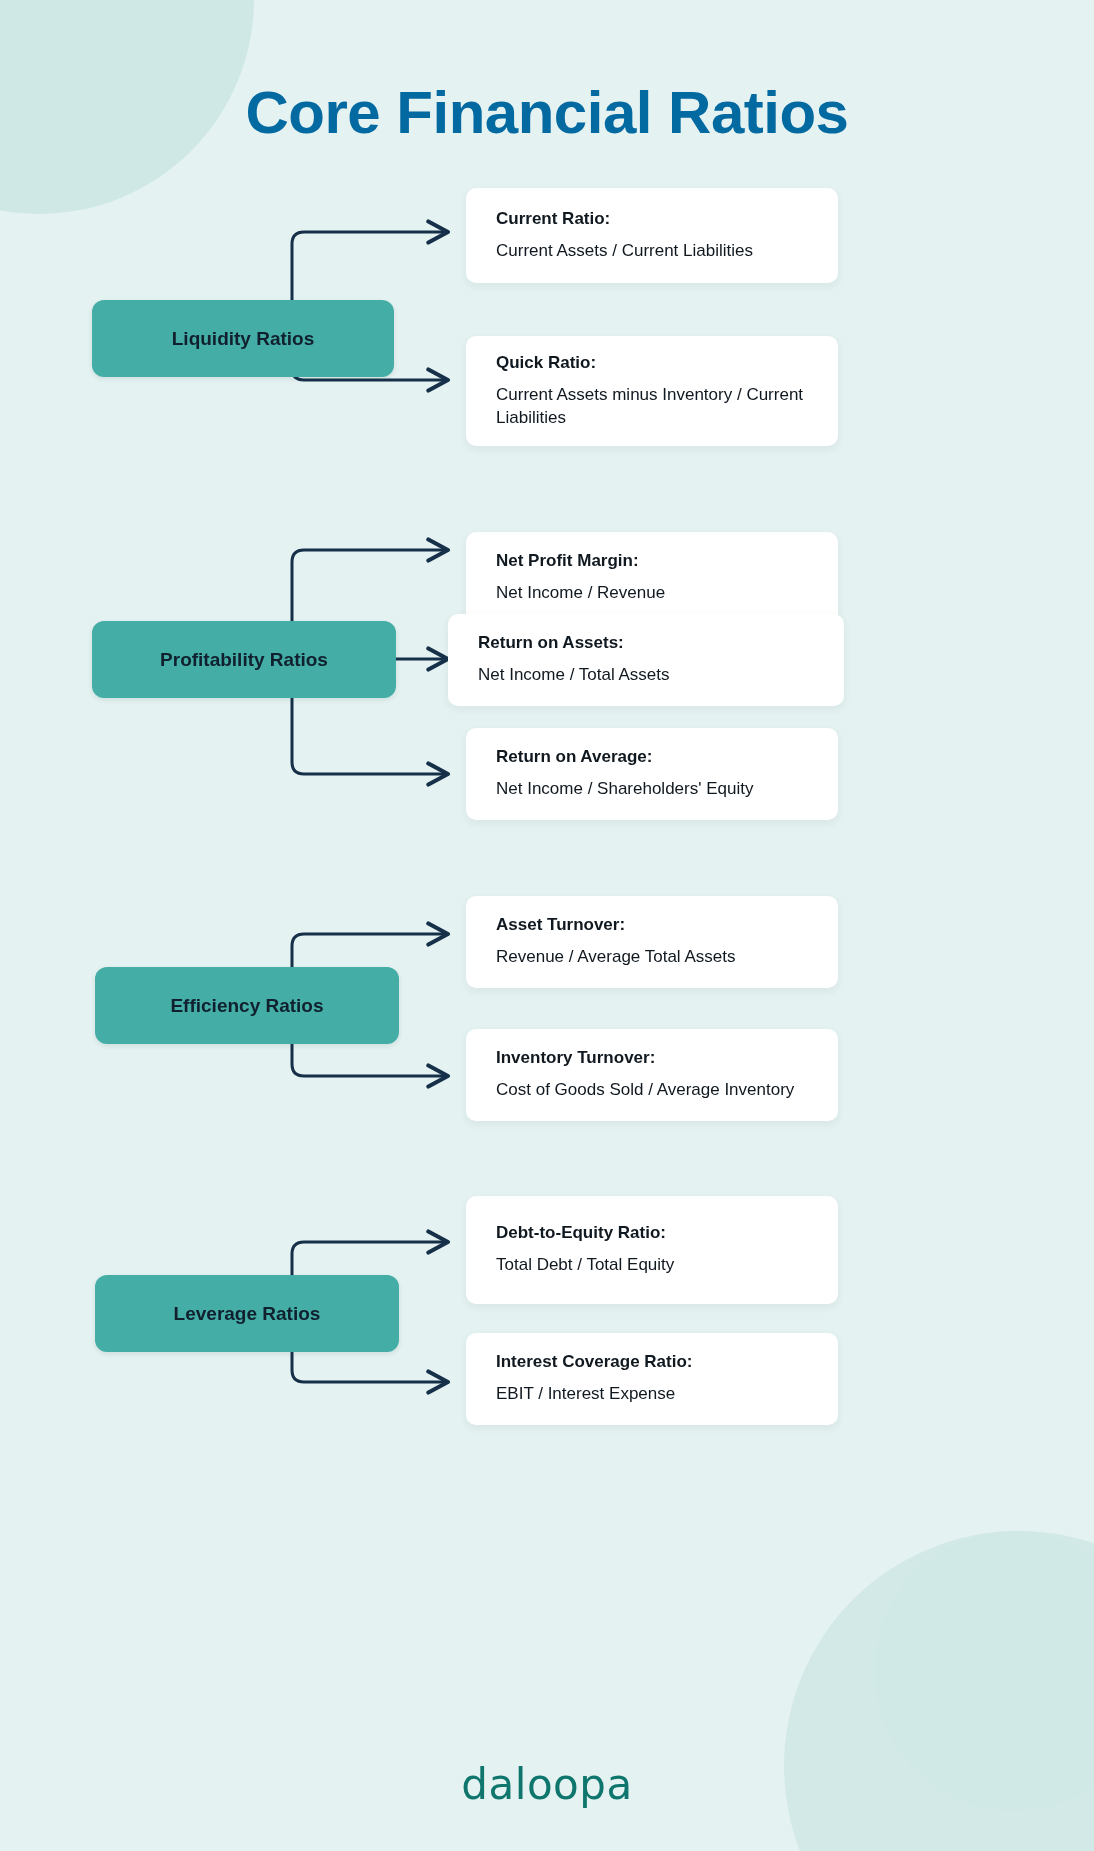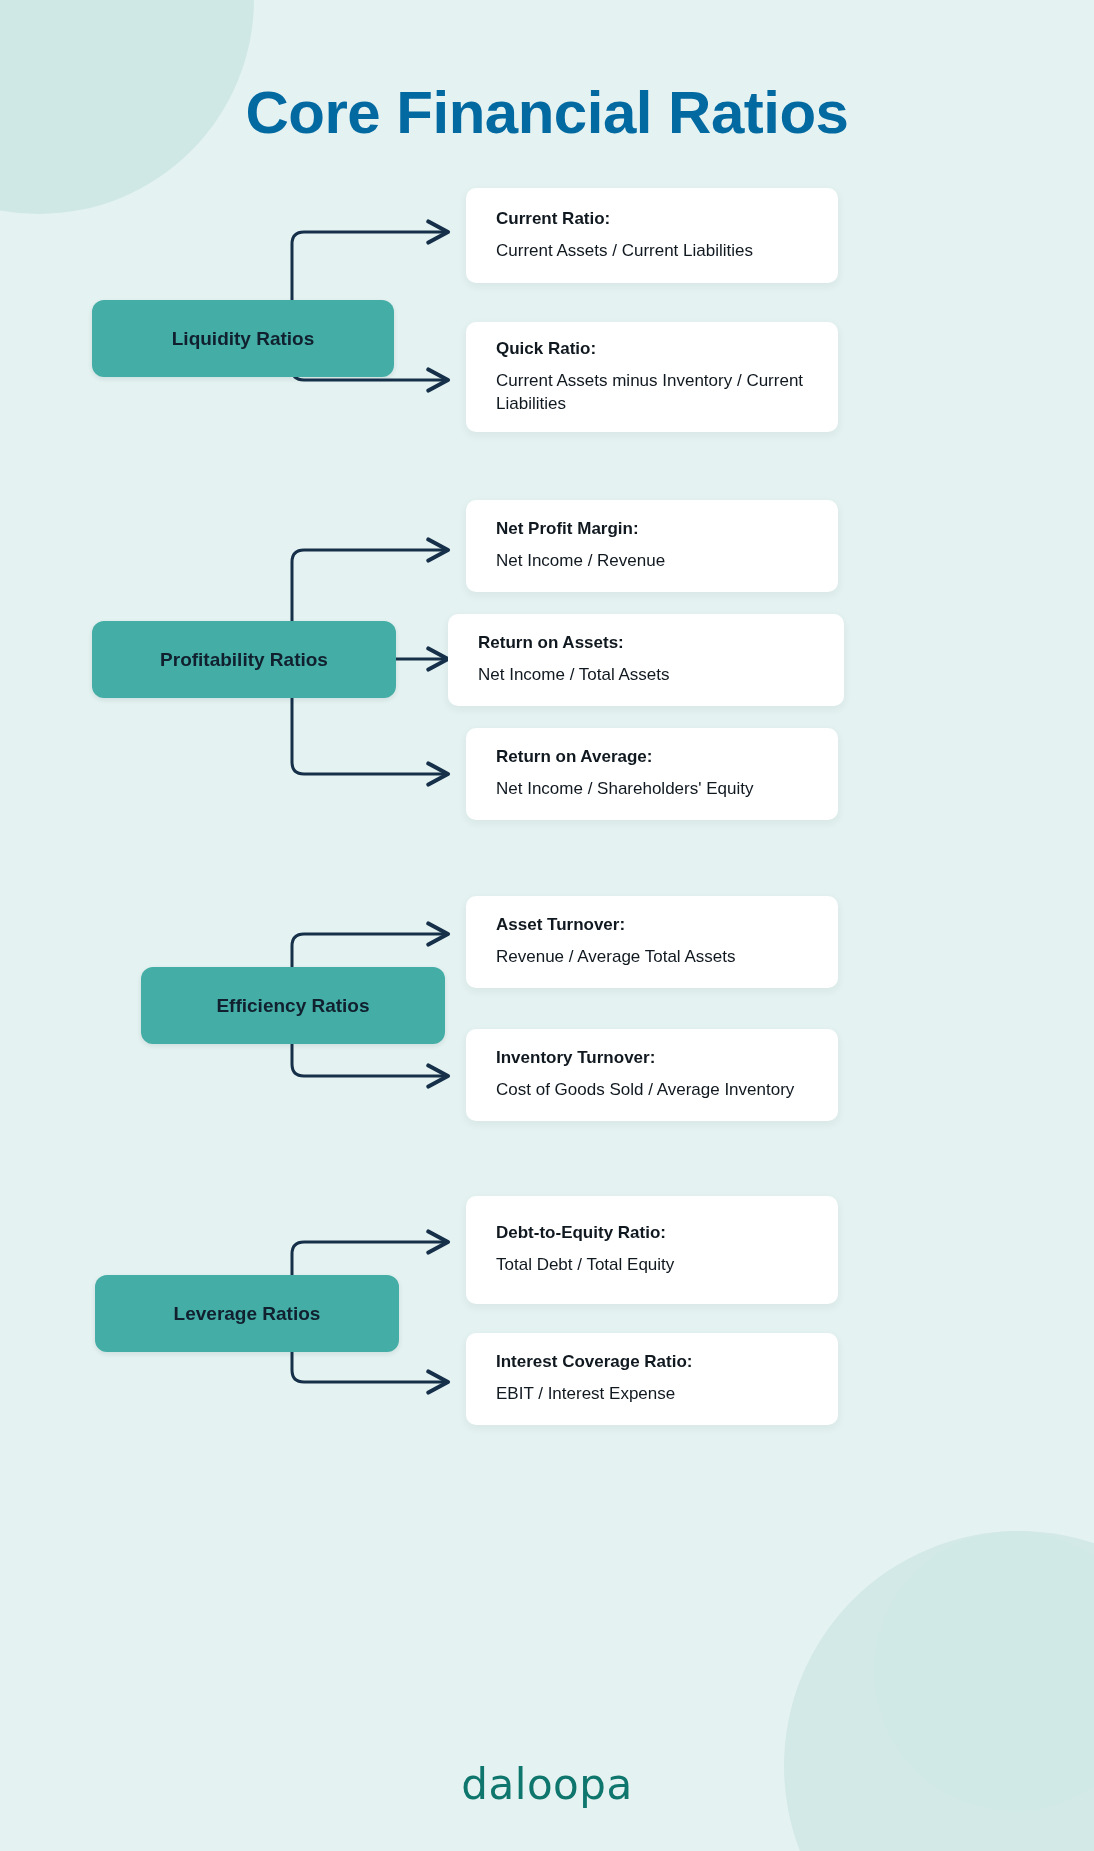--- a/index.html
+++ b/index.html
@@ -172,45 +172,45 @@
 
 <div class="cat-box" style="left:92px; top:268px; width:302px; height:77px;margin-top:32px;">
   <span>Liquidity Ratios</span>
 </div>
 
 <div class="card" style="left:466px; top:188px; width:372px; height:95px;">
   <div class="card-label">Current Ratio:</div>
   <div class="card-formula">Current Assets / Current Liabilities</div>
 </div>
 
-<div class="card" style="left:466px; top:322px; width:372px; height:110px;">
+<div class="card" style="left:466px; top:336px; width:372px; height:110px;">
   <div class="card-label">Quick Ratio:</div>
   <div class="card-formula">Current Assets minus Inventory / Current Liabilities</div>
 </div>
 
 <div class="cat-box" style="left:92px; top:621px; width:304px; height:77px;">
   <span>Profitability Ratios</span>
 </div>
 
-<div class="card" style="left:466px; top:500px; width:372px; height:92px;">
+<div class="card" style="left:466px; top:532px; width:372px; height:92px;">
   <div class="card-label">Net Profit Margin:</div>
   <div class="card-formula">Net Income / Revenue</div>
 </div>
 
 <div class="card" style="left:448px; top:614px; width:396px; height:92px;">
   <div class="card-label">Return on Assets:</div>
   <div class="card-formula">Net Income / Total Assets</div>
 </div>
 
 <div class="card" style="left:466px; top:728px; width:372px; height:92px;">
   <div class="card-label">Return on Average:</div>
   <div class="card-formula">Net Income / Shareholders' Equity</div>
 </div>
 
-<div class="cat-box" style="left:95px; top:967px; width:304px; height:77px;margin-left:46px;">
+<div class="cat-box" style="left:95px; top:967px; width:304px; height:77px;">
   <span>Efficiency Ratios</span>
 </div>
 
 <div class="card" style="left:466px; top:896px; width:372px; height:92px;">
   <div class="card-label">Asset Turnover:</div>
   <div class="card-formula">Revenue / Average Total Assets</div>
 </div>
 
 <div class="card" style="left:466px; top:1029px; width:372px; height:92px;">
   <div class="card-label">Inventory Turnover:</div>

